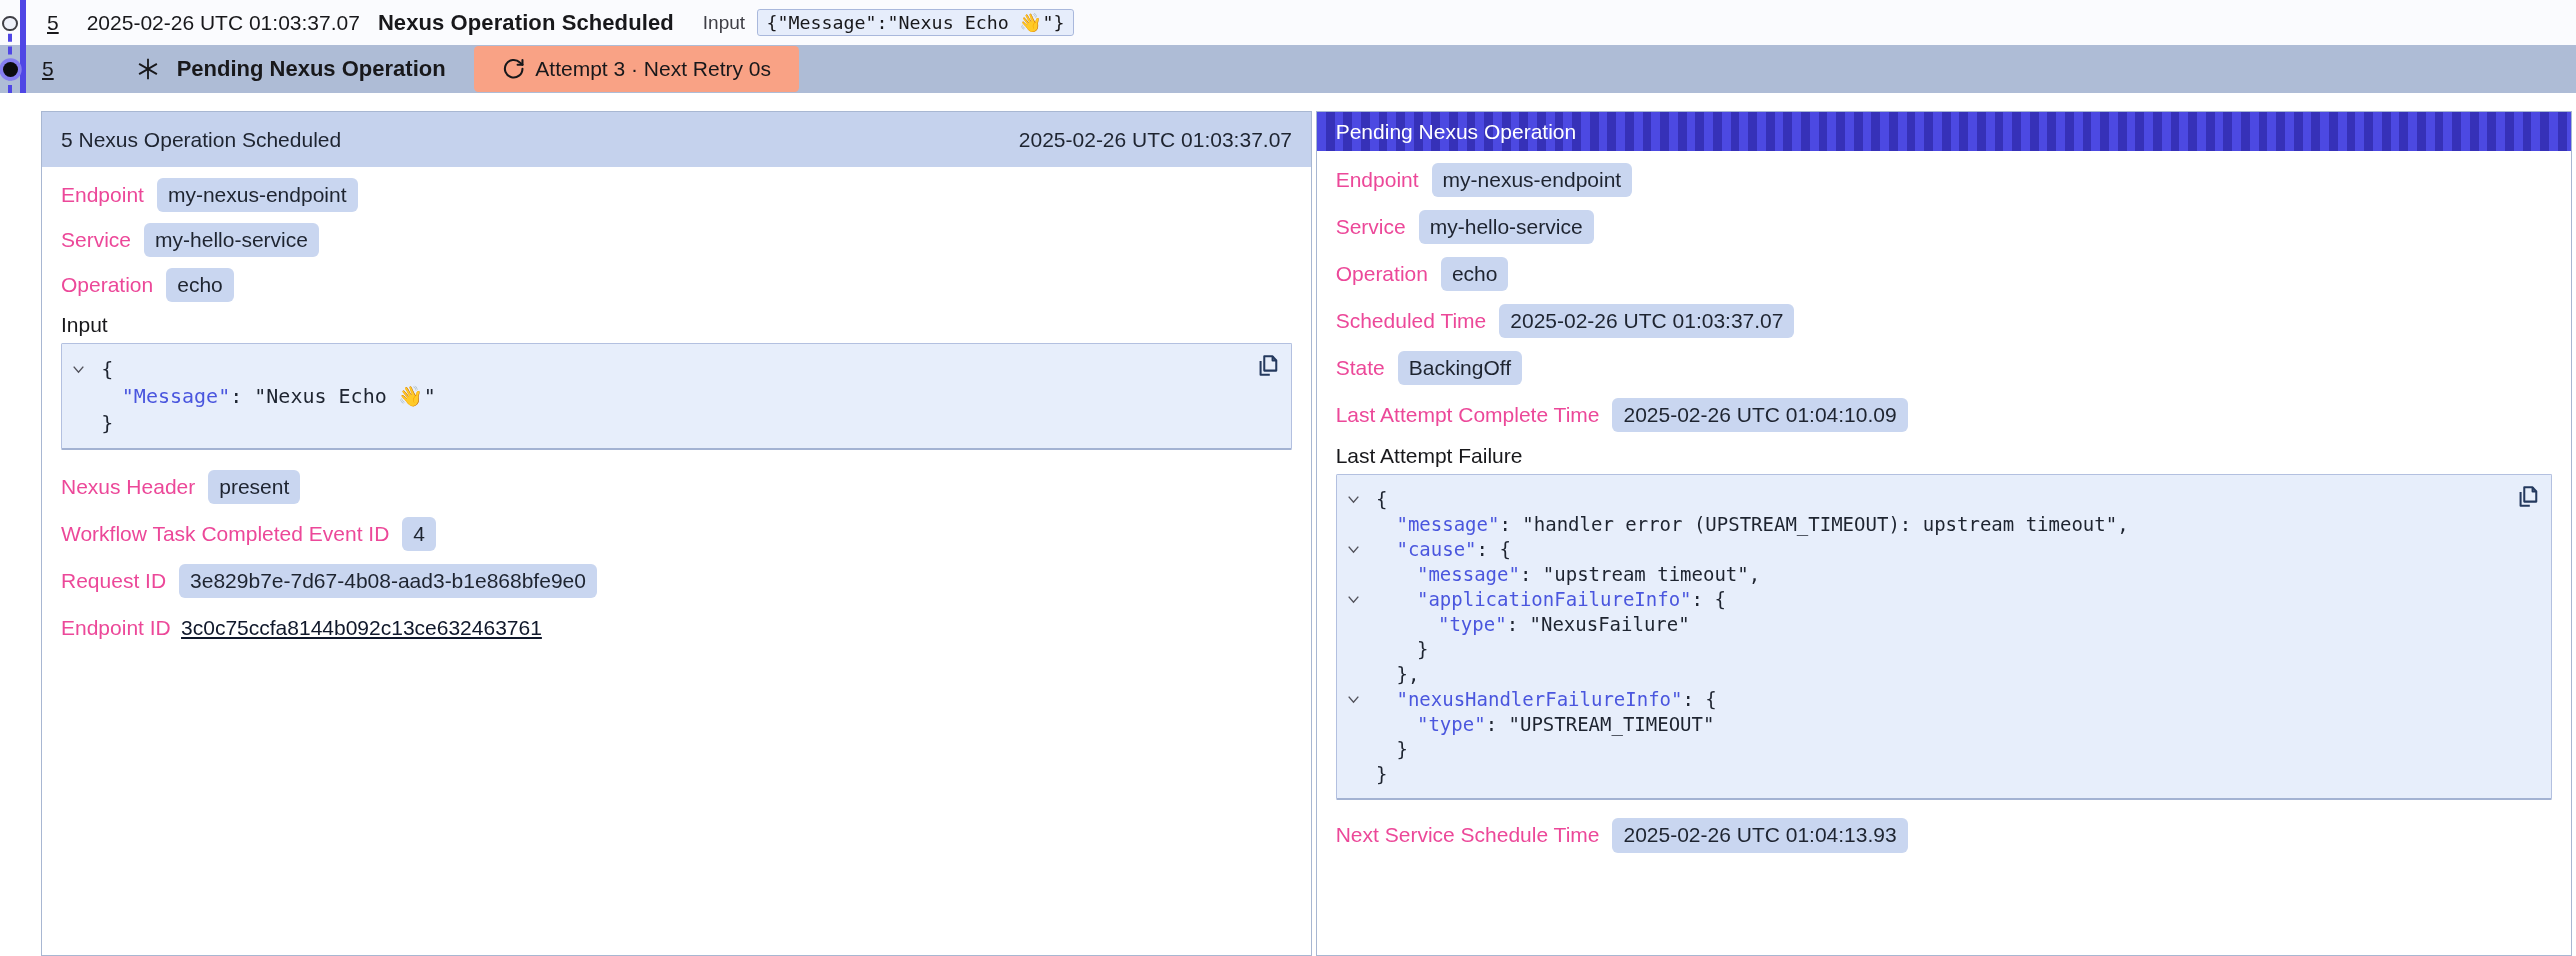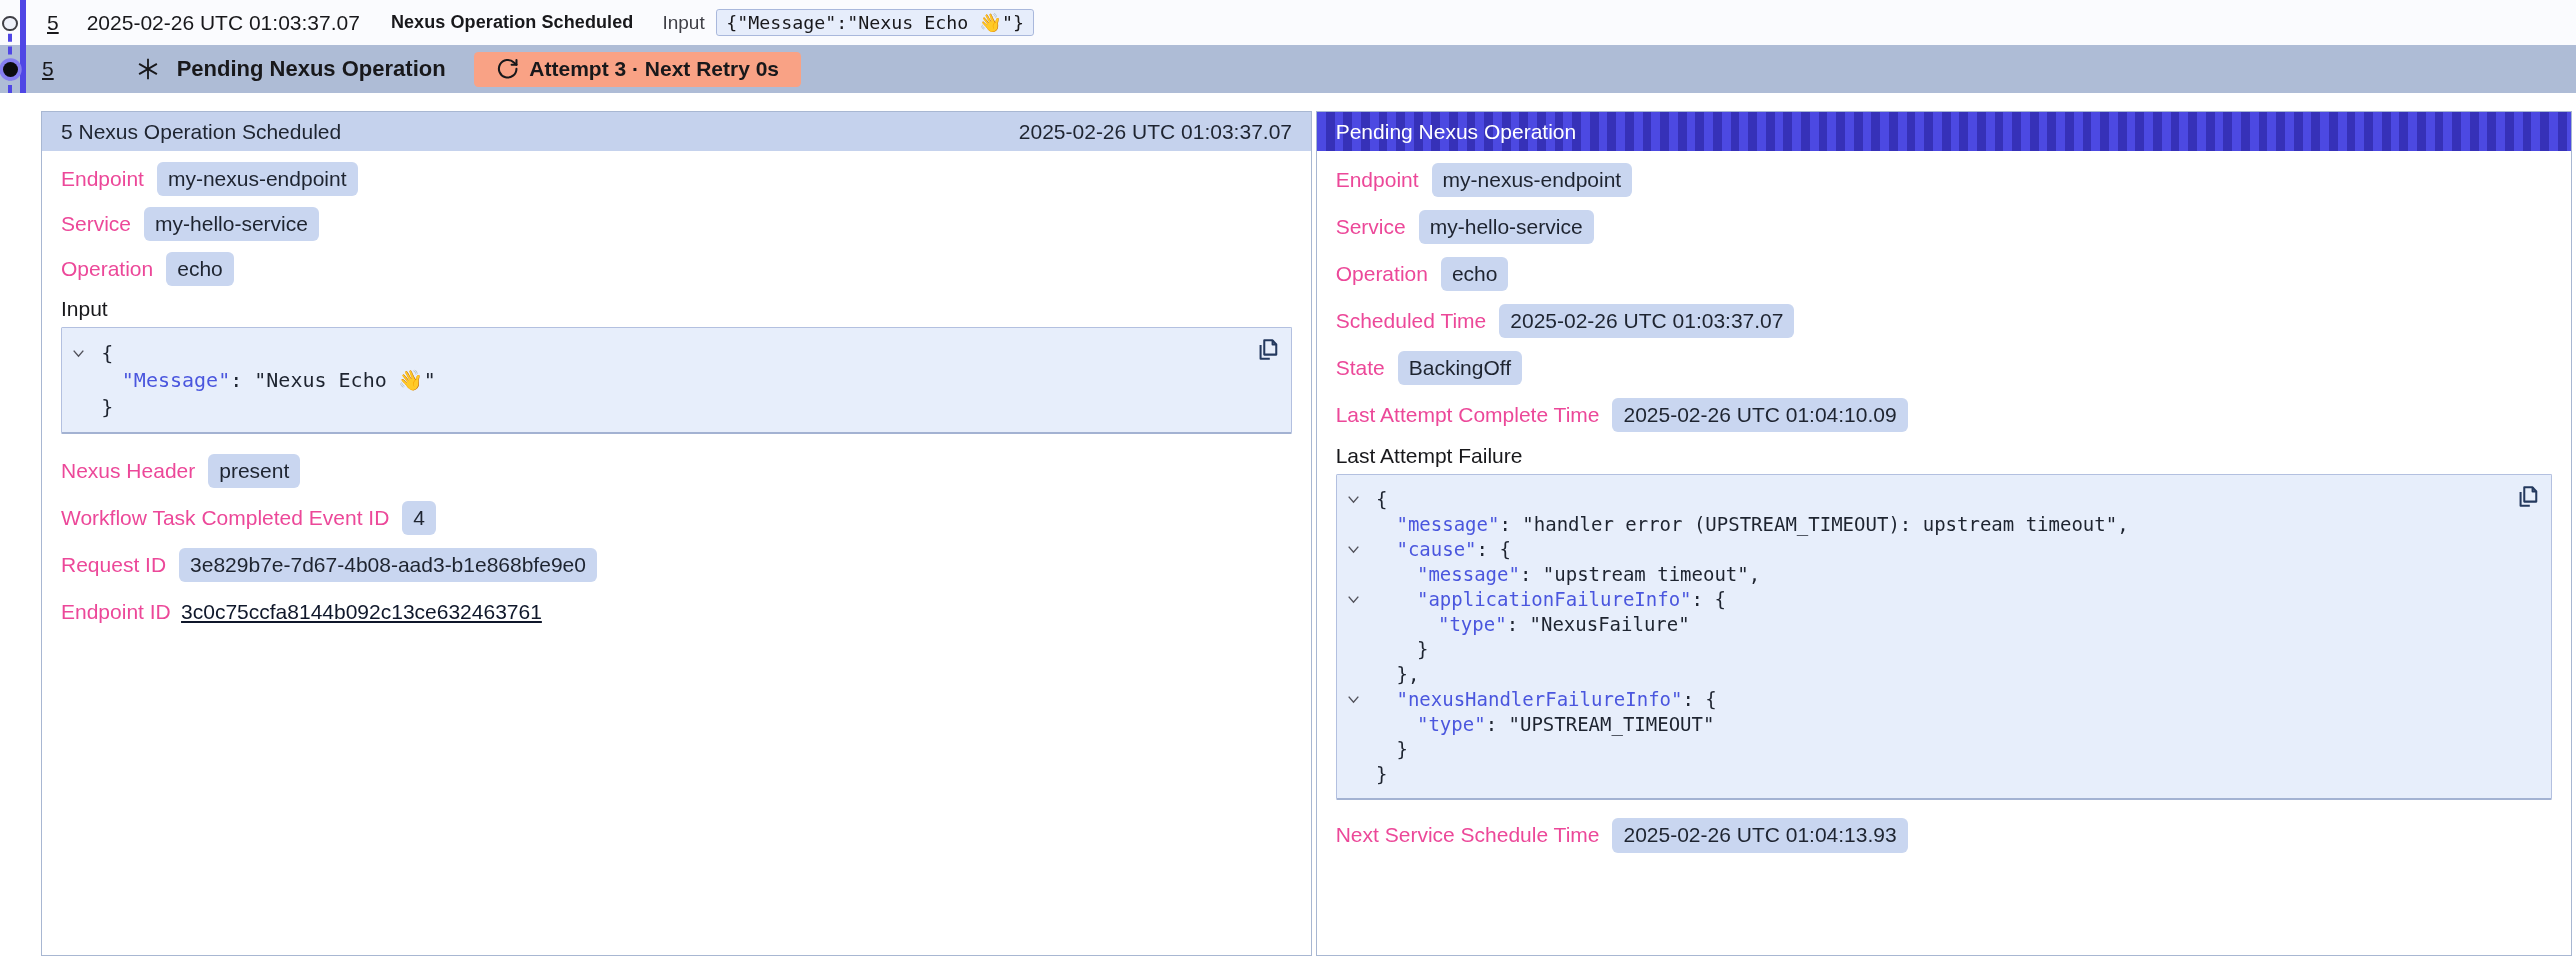--- a/index.html
+++ b/index.html
@@ -23,37 +23,37 @@
                  border-radius:50%; background:#0c0c0e;
                  box-shadow:0 0 0 3.7px #857ef0; z-index:4; }
 
   
   .event-row1 { position:absolute; left:0; top:0; right:0; height:45px;
                 background:#fafbfe; display:flex; align-items:center; padding-left:47px; }
   .event-row2 { position:absolute; left:0; top:45px; right:0; height:48px;
                 background:var(--row-highlight-bg,#aebcd6); display:flex; align-items:center; padding-left:42px; }
   .ev-id      { font-size:21px; text-decoration:underline; color:#18181b; }
   .ev-time    { font-size:21px; margin-left:28px; }
-  .ev-title   { font-size:18px; font-weight:700; margin-left:31px; letter-spacing:0.1px; }
+  .ev-title   { font-size:22px; font-weight:700; margin-left:18px; letter-spacing:0.1px; }
   .ev-input-label { font-size:19px; color:#3f3f46; margin-left:29px; }
   .ev-chip    { margin-left:11.7px; font-size:18.3px; background:#e6edfb;
                 border:1.5px solid #a9b8dc; border-radius:2.9px; padding:2.2px 8.8px; color:#18181b; }
   .row2-star  { margin-left:81px; display:flex; align-items:center; }
   .row2-title { font-size:22px; font-weight:700; margin-left:16px; }
   .retry-badge{ margin-left:28px; background:var(--retry-badge-bg,#f9a285); border-radius:4.4px;
-                height:35px; display:flex; align-items:center; gap:10.3px; padding:0 22px;font-weight:bold; }
+                height:46px; display:flex; align-items:center; gap:10.3px; padding:0 28px; }
   .retry-badge span { font-size:21px; color:#18181b; }
 
   
   .panels { position:absolute; left:41px; right:4.4px; top:111px; bottom:0;
             display:flex; gap:3.7px; }
   .panel  { border:0.7px solid #a8b7d2; background:#fff; overflow:hidden; }
   .panel-left  { width:1271px; flex:none; }
   .panel-right { flex:1; }
-  .panel-header-left { height:39px; background:var(--header-bg,#c5d2ed);
+  .panel-header-left { height:55px; background:var(--header-bg,#c5d2ed);
             display:flex; align-items:center; justify-content:space-between;
             padding:0 19px; font-size:21px; color:#1e2430; }
   .panel-header-right { height:39px; color:#ffffff; font-size:21px; font-weight:500;
             display:flex; align-items:center; padding:0 19px;
             background:repeating-linear-gradient(90deg,
               var(--pending-stripe-a,#4c49e2) 0 8.8px,
               var(--pending-stripe-b,#3631b8) 8.8px 17.6px); }
   .panel-body { padding:5.9px 19px 0 19px; }
 
   .field-row   { height:47px; display:flex; align-items:center; }

